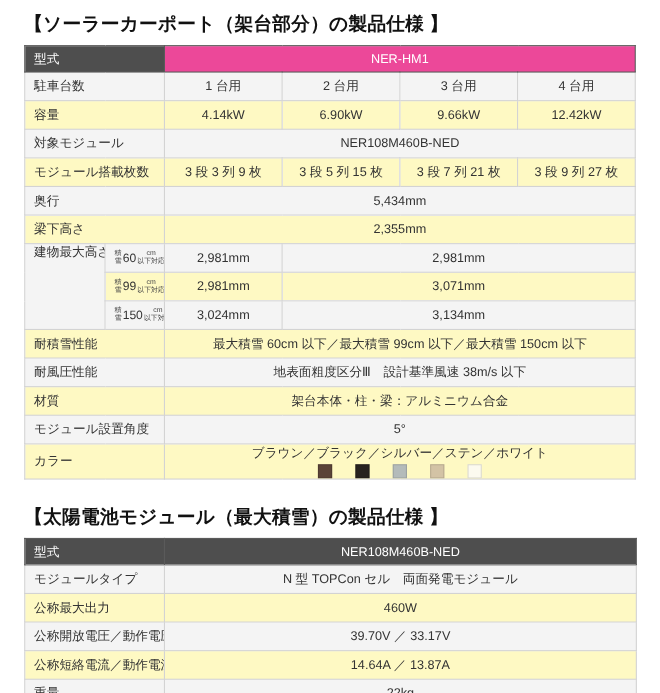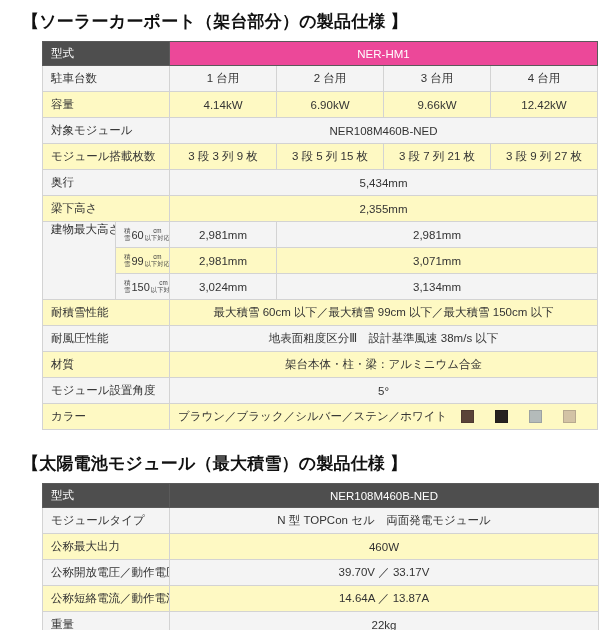--- a/index.html
+++ b/index.html
@@ -9,21 +9,21 @@
     background:#ffffff;
     font-family:"Liberation Sans","DejaVu Sans",sans-serif;
     color:#333;
   }
   .wrap { padding:4px 22px 0 22px; }
   .sec-title {
     font-size:17px; font-weight:bold; color:#111;
     margin:6px 0 8px 0; letter-spacing:0.2px;
   }
   .sec-title.second { margin-top:22px; }
-  table.spec { width:556px; border-collapse:collapse; table-layout:fixed;margin-left:20px; }
+  table.spec { width:556px; border-collapse:collapse; table-layout:fixed; }
   .spec td, .spec th {
     border:1px solid #d3d3d3;
     font-size:11.5px; font-weight:normal;
     padding:0 8px; height:26px;
     white-space:nowrap; overflow:hidden;
     background:#fef9c3;
   }
   .spec tr.head td, .spec tr.head th {
     color:#fff; height:24px; border-color:#5a5a5a;
     font-size:11.5px;
@@ -39,21 +39,21 @@
     font-size:6.5px; line-height:6.5px; color:#444; margin-right:1px;
   }
   .snow-num { font-size:11px; color:#333; }
   .snow-stack {
     display:inline-flex; flex-direction:column;
     font-size:6.3px; line-height:6.8px; color:#444; margin-left:1px;
   }
   .sub-cell { padding:0 2px 0 4px;text-align:center; }
   
   .color-cell { height:40px; }
-  .color-inner { display:flex; flex-direction:row; align-items:center; justify-content:flex-start; gap:3px; }
+  .color-inner { display:flex; flex-direction:column; align-items:center; justify-content:flex-start; gap:3px; }
   .swatches { display:flex; }
   .swatch {
     width:13px; height:13px; display:inline-block;
     margin:0 10.5px; border:1px solid rgba(0,0,0,0.13);
   }
 </style>
 </head>
 <body>
 
 <div class="wrap">

